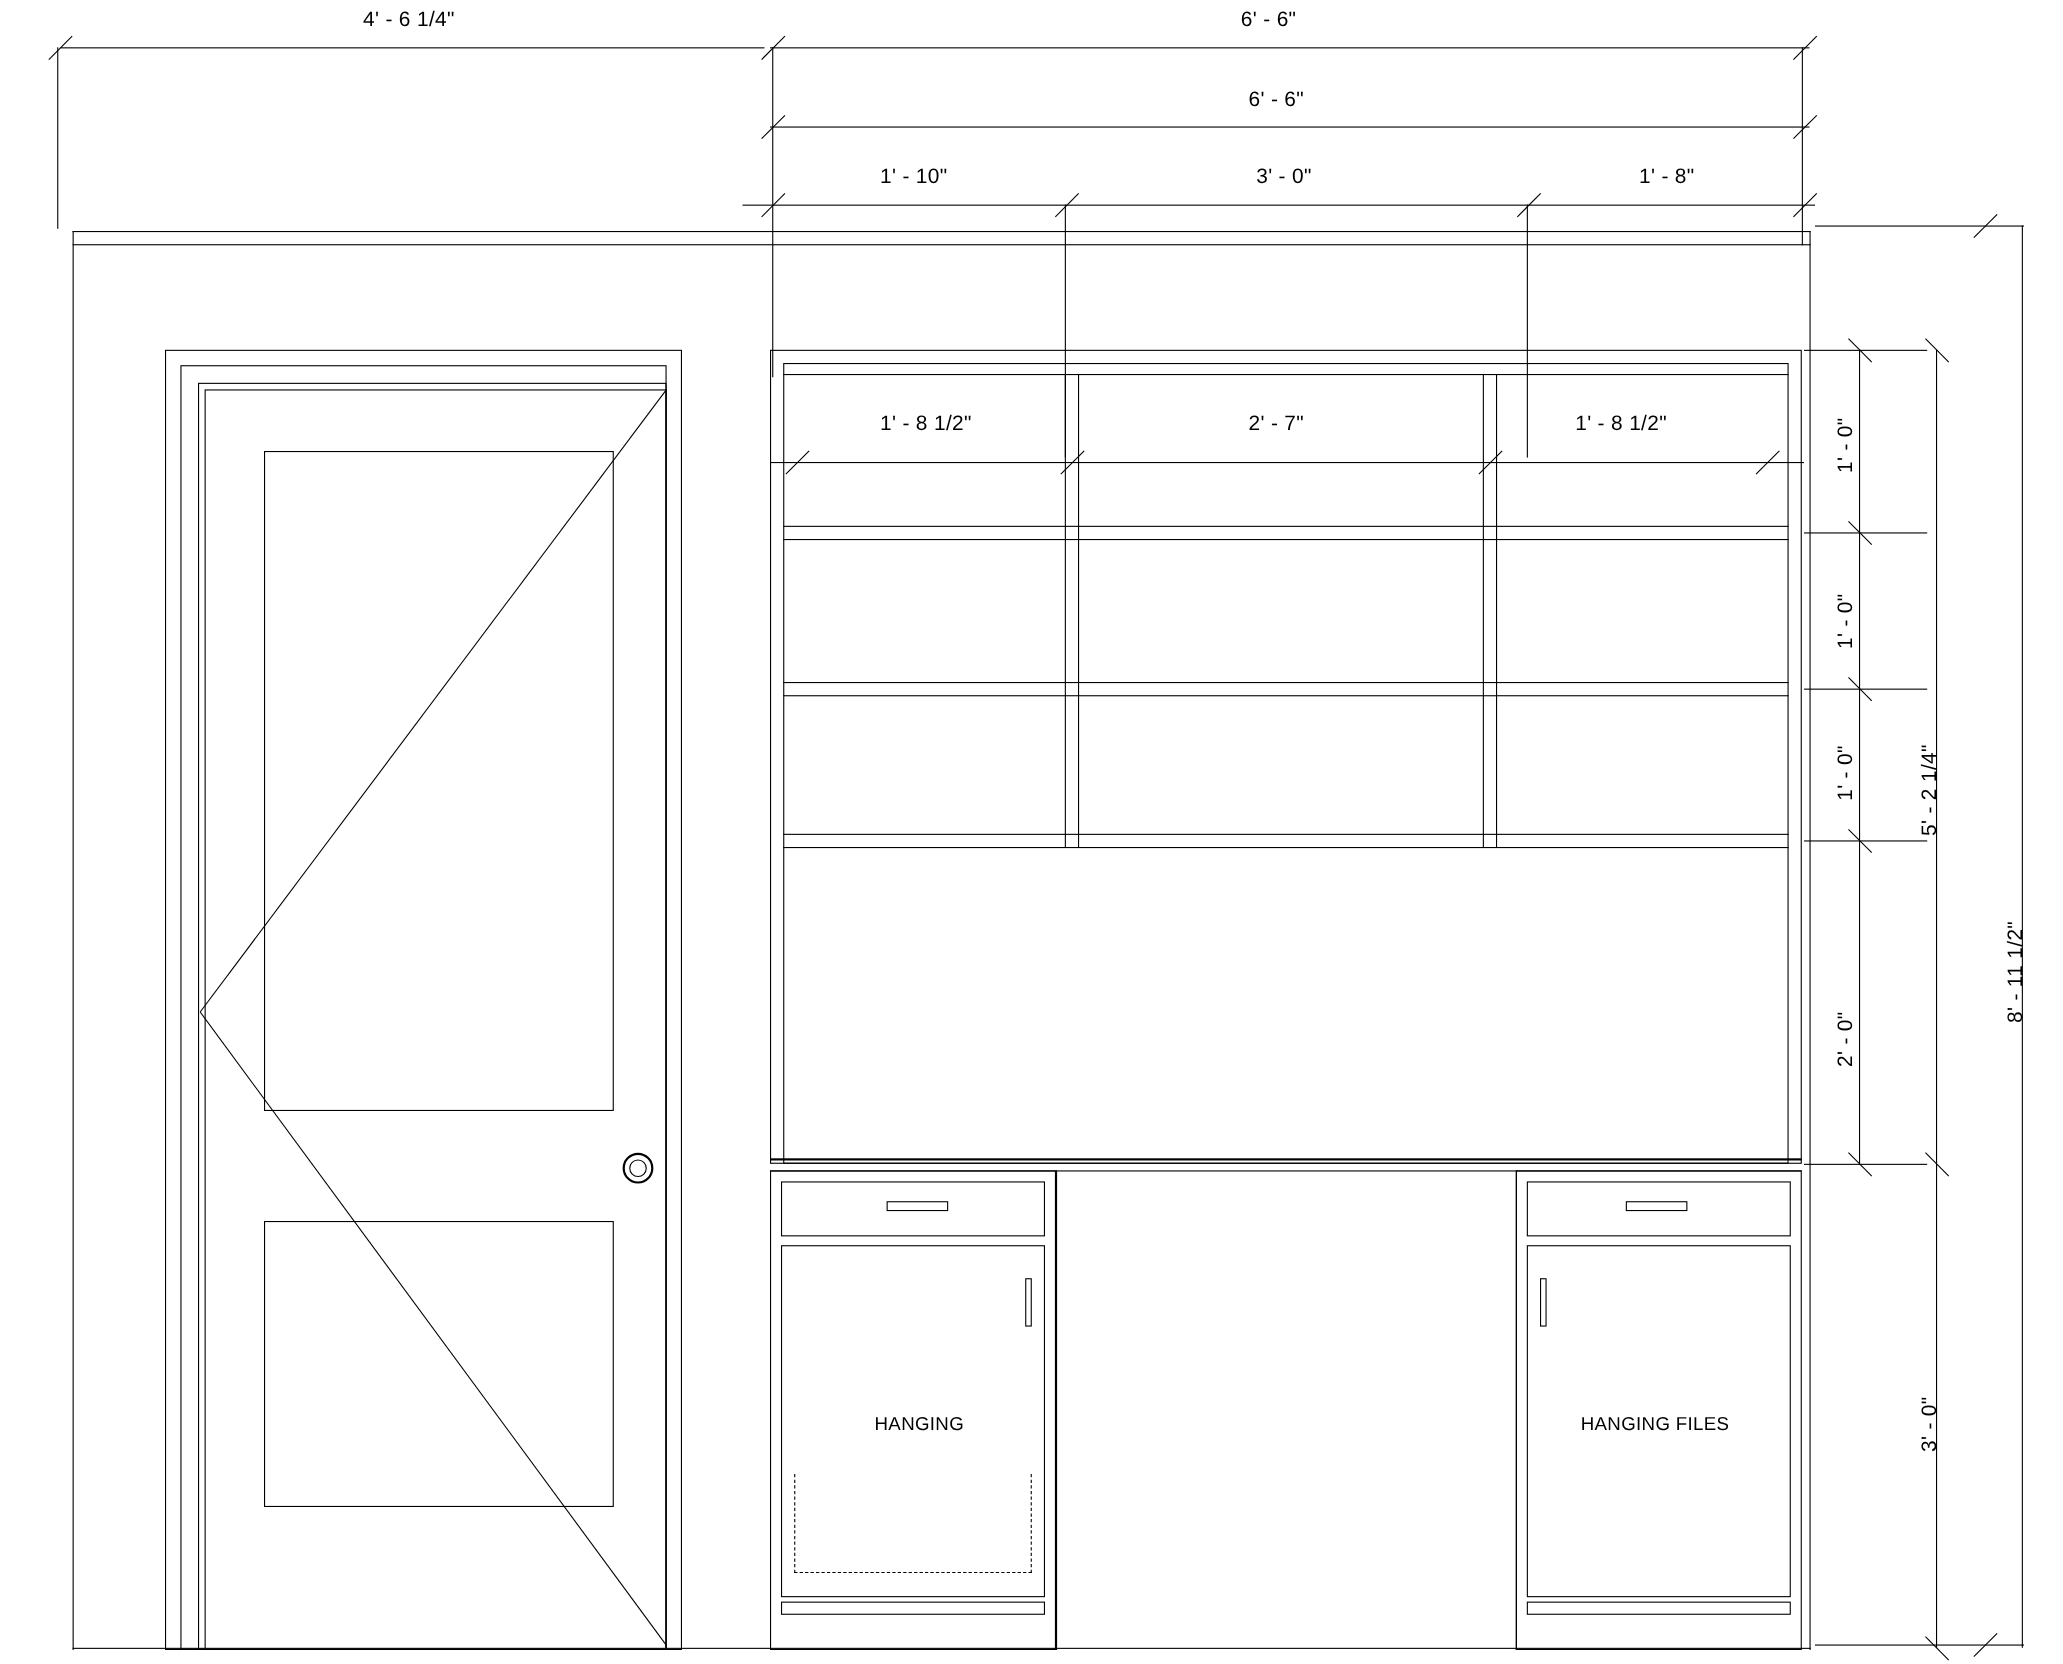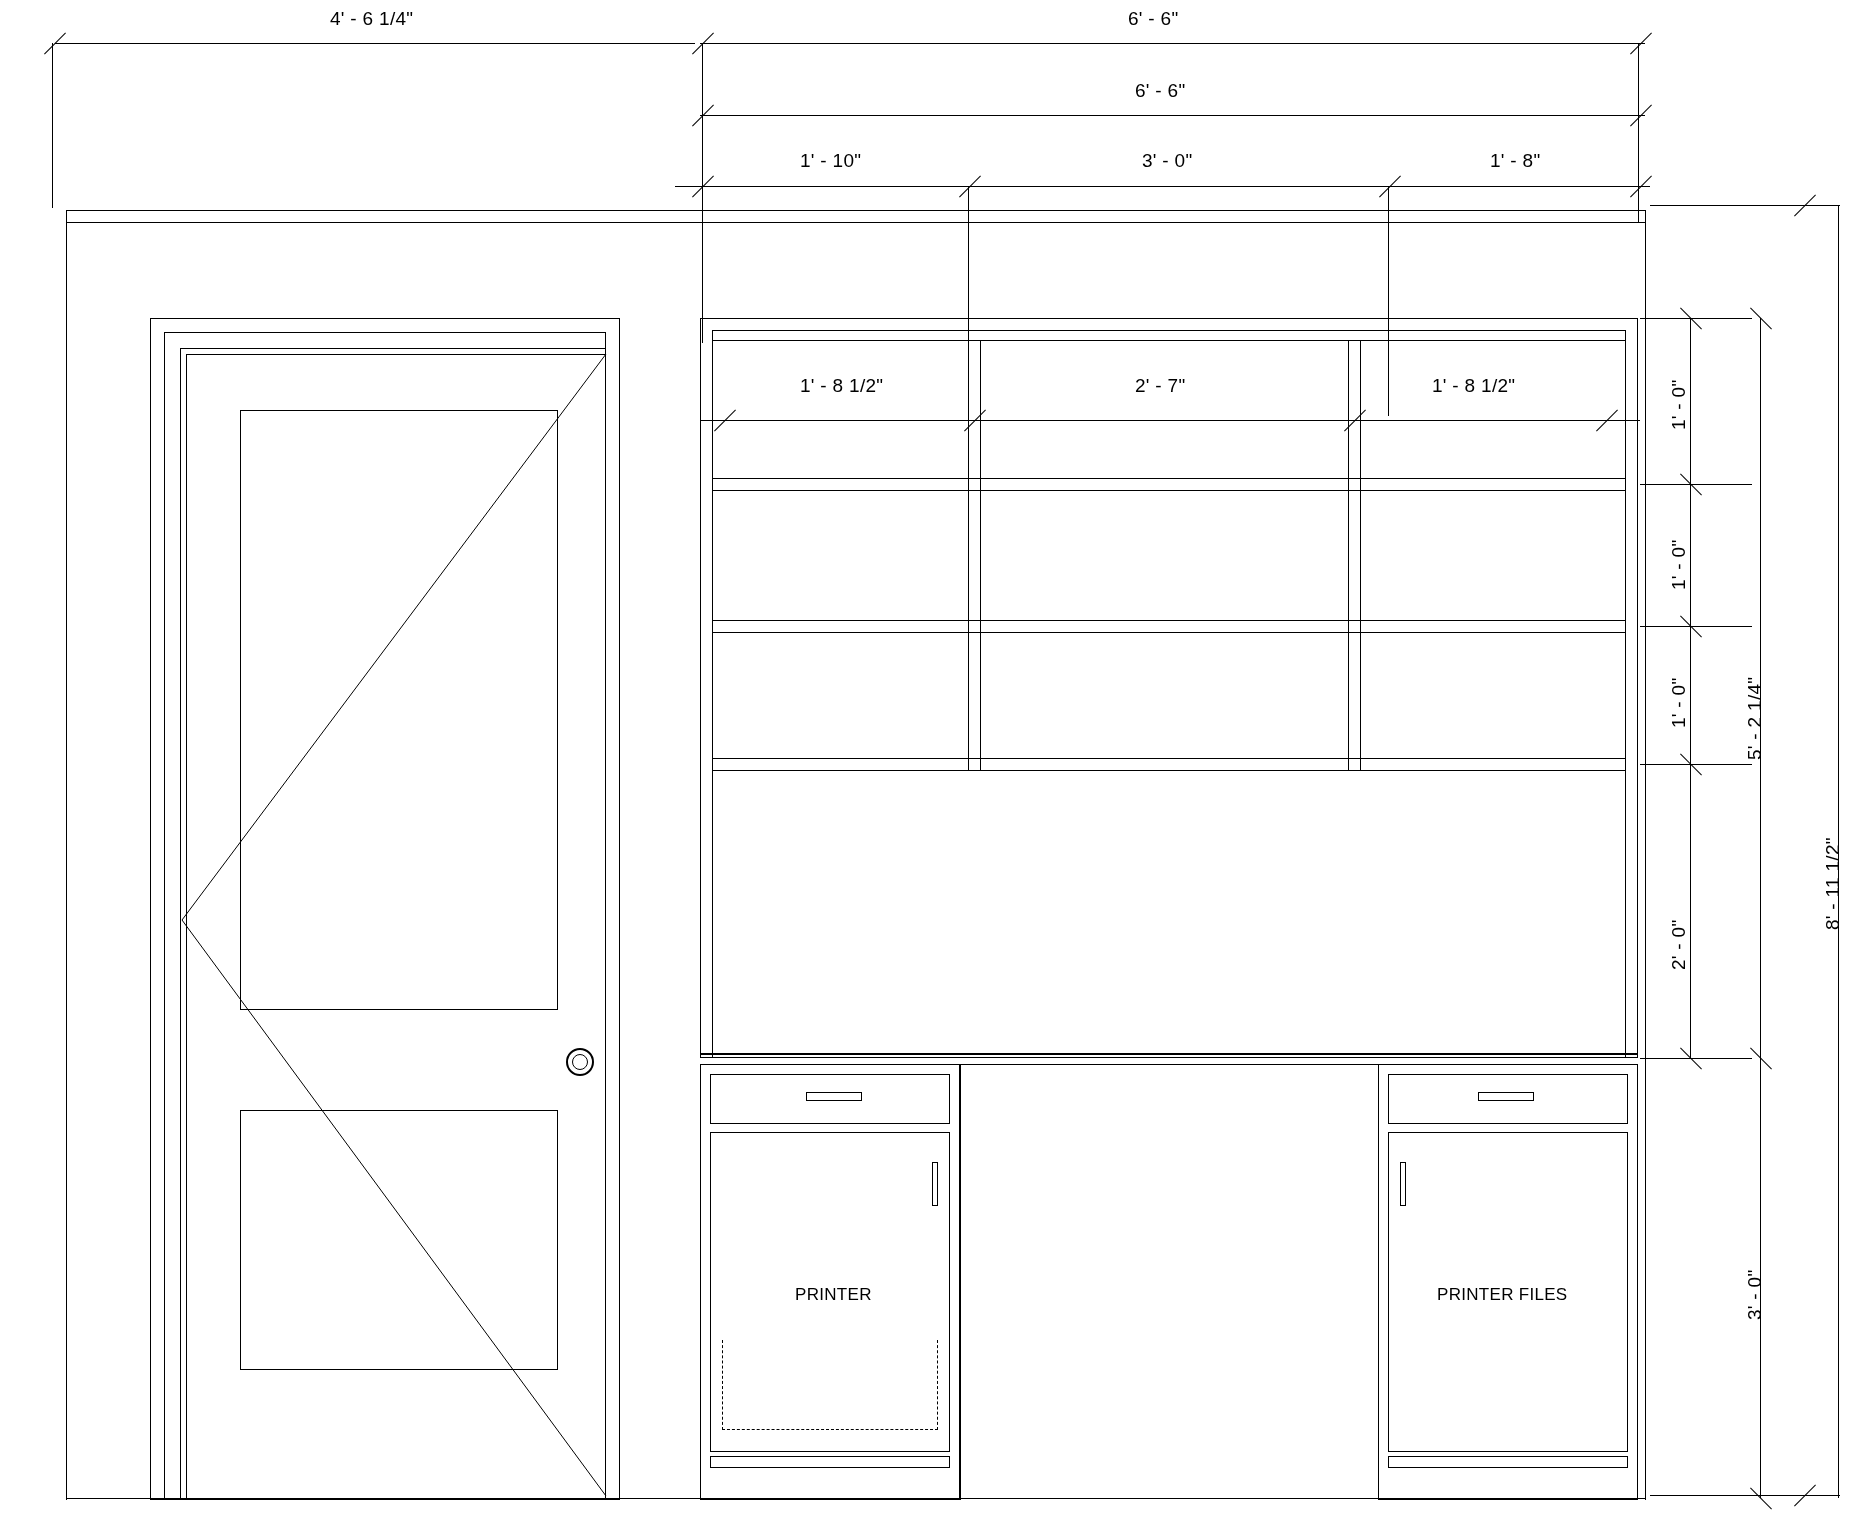--- a/index.html
+++ b/index.html
@@ -180,33 +180,33 @@
 
   <div class="ln h2" style="left:700px; top:1053px; width:938px;"></div>
   <div class="ln h" style="left:700px; top:1064px; width:938px;"></div>
 
   <div class="box" style="left:700px; top:1064px; width:260px; height:436px;"></div>
   <div class="box" style="left:710px; top:1074px; width:240px; height:50px;"></div>
   <div class="pull" style="left:806px; top:1092px; width:56px; height:9px;"></div>
   <div class="box" style="left:710px; top:1132px; width:240px; height:320px;"></div>
   <div class="box" style="left:710px; top:1456px; width:240px; height:12px;"></div>
   <div class="pull" style="left:932px; top:1162px; width:6px; height:44px;"></div>
-  <div class="lbl" style="left:795px; top:1285px;">PRINTER</div>
+  <div class="lbl" style="left:795px; top:1285px;">HANGING</div>
   <div class="dashed" style="left:722px; top:1340px; width:216px; height:90px;"></div>
 
   <div class="ln v" style="left:960px;  top:1064px; height:436px;"></div>
   <div class="ln v" style="left:1378px; top:1064px; height:436px;"></div>
 
   <div class="box" style="left:1378px; top:1064px; width:260px; height:436px;"></div>
   <div class="box" style="left:1388px; top:1074px; width:240px; height:50px;"></div>
   <div class="pull" style="left:1478px; top:1092px; width:56px; height:9px;"></div>
   <div class="box" style="left:1388px; top:1132px; width:240px; height:320px;"></div>
   <div class="box" style="left:1388px; top:1456px; width:240px; height:12px;"></div>
   <div class="pull" style="left:1400px; top:1162px; width:6px; height:44px;"></div>
-  <div class="lbl" style="left:1437px; top:1285px;">PRINTER FILES</div>
+  <div class="lbl" style="left:1437px; top:1285px;">HANGING FILES</div>
 
   <div class="ln v" style="left:1690px; top:318px; height:740px;"></div>
   <div class="ln h" style="left:1640px; top:318px;  width:112px;"></div>
   <div class="ln h" style="left:1640px; top:484px;  width:112px;"></div>
   <div class="ln h" style="left:1640px; top:626px;  width:112px;"></div>
   <div class="ln h" style="left:1640px; top:764px;  width:112px;"></div>
   <div class="ln h" style="left:1640px; top:1058px; width:112px;"></div>
   <div class="tickv" style="left:1676px; top:318px;"></div>
   <div class="tickv" style="left:1676px; top:484px;"></div>
   <div class="tickv" style="left:1676px; top:626px;"></div>

